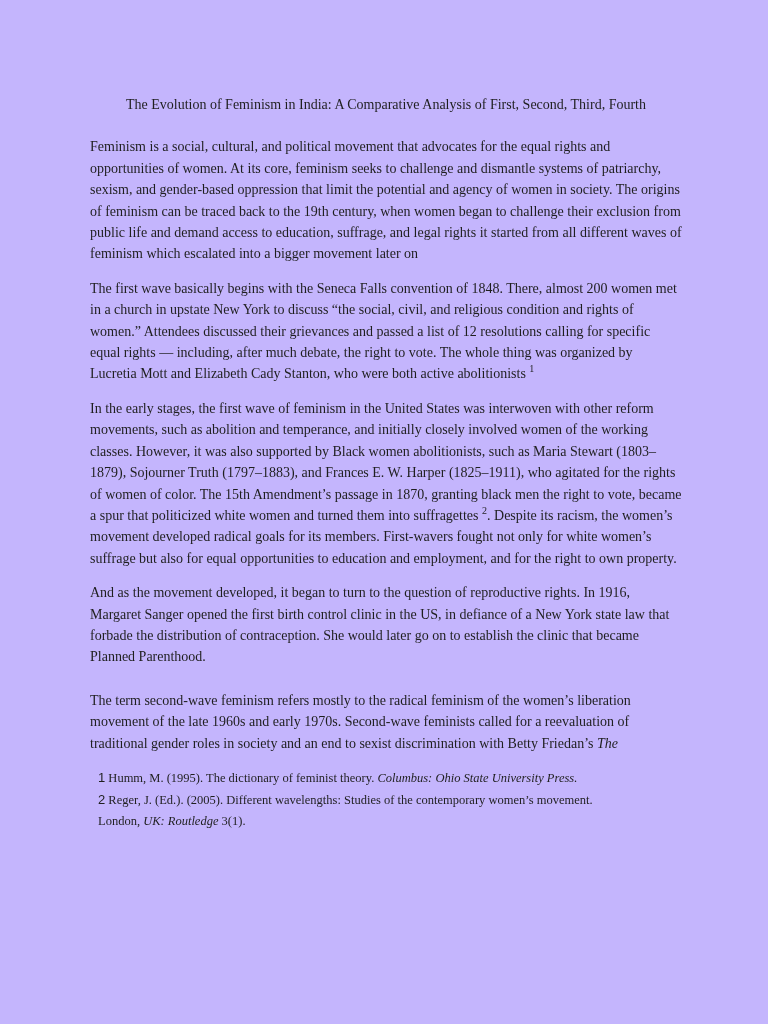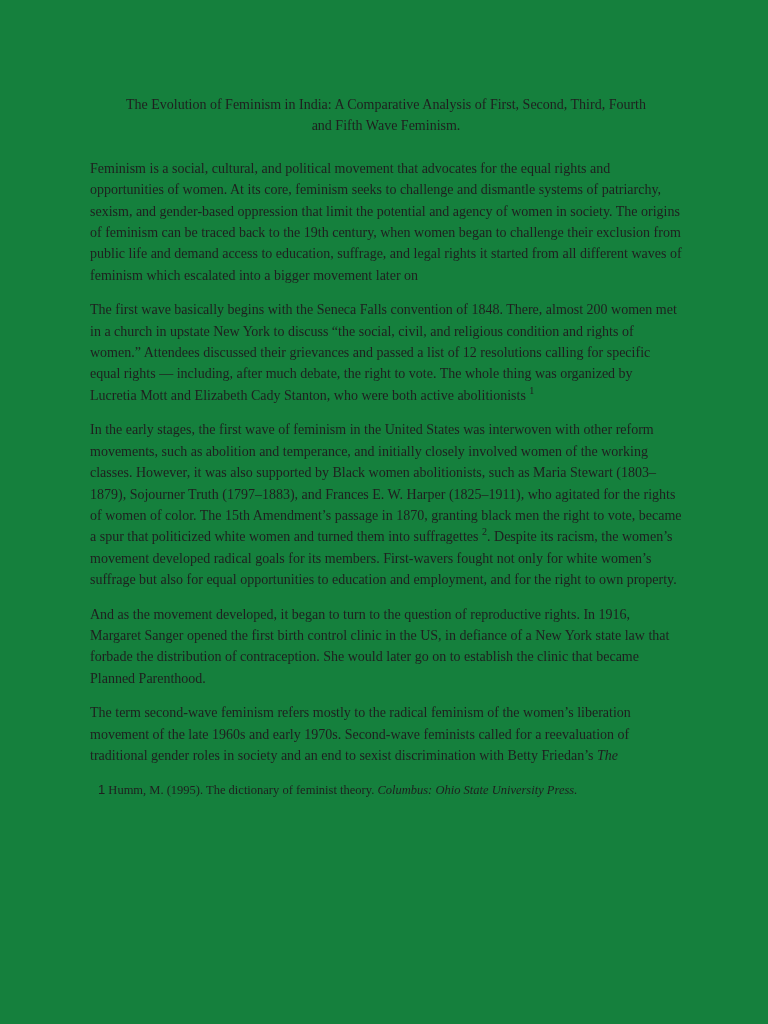--- a/index.html
+++ b/index.html
@@ -4,21 +4,21 @@
 <style>
   html, body {
     margin: 0;
     padding: 0;
     background: #ffffff;
   }
   .page {
     position: relative;
     width: 768px;
     height: 1024px;
-    background: #15803d;
+    background: #c4b5fd;
     overflow: hidden;
     font-family: "Liberation Serif", "DejaVu Serif", serif;
     color: #1f1f1f;
   }
   .content {
     position: absolute;
     left: 90px;
     top: 94px;
     width: 592px;
     font-size: 14px;
@@ -29,21 +29,21 @@
     text-align: center;
     margin: 0 0 21px 0;
   }
   .doc-title .title-line {
     white-space: nowrap;
   }
   .content p {
     margin: 0 0 13px 0;
   }
   .content p.tight {
-    margin-bottom: 13px;
+    margin-bottom: 22px;
   }
   sup {
     font-size: 10px;
     line-height: 0;
     vertical-align: super;
   }
   .footnotes {
     margin-top: 5px;
     font-size: 12.5px;
     line-height: 21px;
@@ -58,32 +58,32 @@
   }
 </style>
 </head>
 <body>
 
 <div class="page">
   <div class="content">
 
     <div class="doc-title">
       <div class="title-line">The Evolution of Feminism in India: A Comparative Analysis of First, Second, Third, Fourth</div>
-      <div class="title-line">and Fifth Wave Feminism.</div>
     </div>
 
     <p><span>Feminism is a social, cultural, and political movement that advocates for the equal rights and opportunities of women. At its core, feminism seeks to challenge and dismantle systems of patriarchy, sexism, and gender-based oppression that limit the potential and agency of women in society. The origins of feminism can be traced back to the 19th century, when women began to challenge their exclusion from public life and demand access to education, suffrage, and legal rights it started from all different waves of feminism which escalated into a bigger movement later on</span></p>
 
     <p><span>The first wave basically begins with the Seneca Falls convention of 1848. There, almost 200 women met in a church in upstate New York to discuss “the social, civil, and religious condition and rights of women.” Attendees discussed their grievances and passed a list of 12 resolutions calling for specific equal rights — including, after much debate, the right to vote. The whole thing was organized by Lucretia Mott and Elizabeth Cady Stanton, who were both active abolitionists </span><sup>1</sup></p>
 
     <p><span>In the early stages, the first wave of feminism in the United States was interwoven with other reform movements, such as abolition and temperance, and initially closely involved women of the working classes. However, it was also supported by Black women abolitionists, such as Maria Stewart (1803–1879), Sojourner Truth (1797–1883), and Frances E. W. Harper (1825–1911), who agitated for the rights of women of color. The 15th Amendment’s passage in 1870, granting black men the right to vote, became a spur that politicized white women and turned them into suffragettes </span><sup>2</sup><span>. Despite its racism, the women’s movement developed radical goals for its members. First-wavers fought not only for white women’s suffrage but also for equal opportunities to education and employment, and for the right to own property.</span></p>
 
     <p class="tight"><span>And as the movement developed, it began to turn to the question of reproductive rights. In 1916, Margaret Sanger opened the first birth control clinic in the US, in defiance of a New York state law that forbade the distribution of contraception. She would later go on to establish the clinic that became Planned Parenthood.</span></p>
 
 
     <p><span>The term second-wave feminism refers mostly to the radical feminism of the women’s liberation movement of the late 1960s and early 1970s. Second-wave feminists called for a reevaluation of traditional gender roles in society and an end to sexist discrimination with Betty Friedan’s </span><i>The</i></p>
 
     <div class="footnotes">
       <p><span class="fn-marker">1</span><span> Humm, M. (1995). The dictionary of feminist theory. </span><i>Columbus: Ohio State University Press.</i></p>
+      <p><span class="fn-marker">2</span><span> Reger, J. (Ed.). (2005). Different wavelengths: Studies of the contemporary women’s movement.</span><br><span>London, </span><i>UK: Routledge</i><span> 3(1).</span></p>
     </div>
 
   </div>
 </div>
 
 </body></html>

